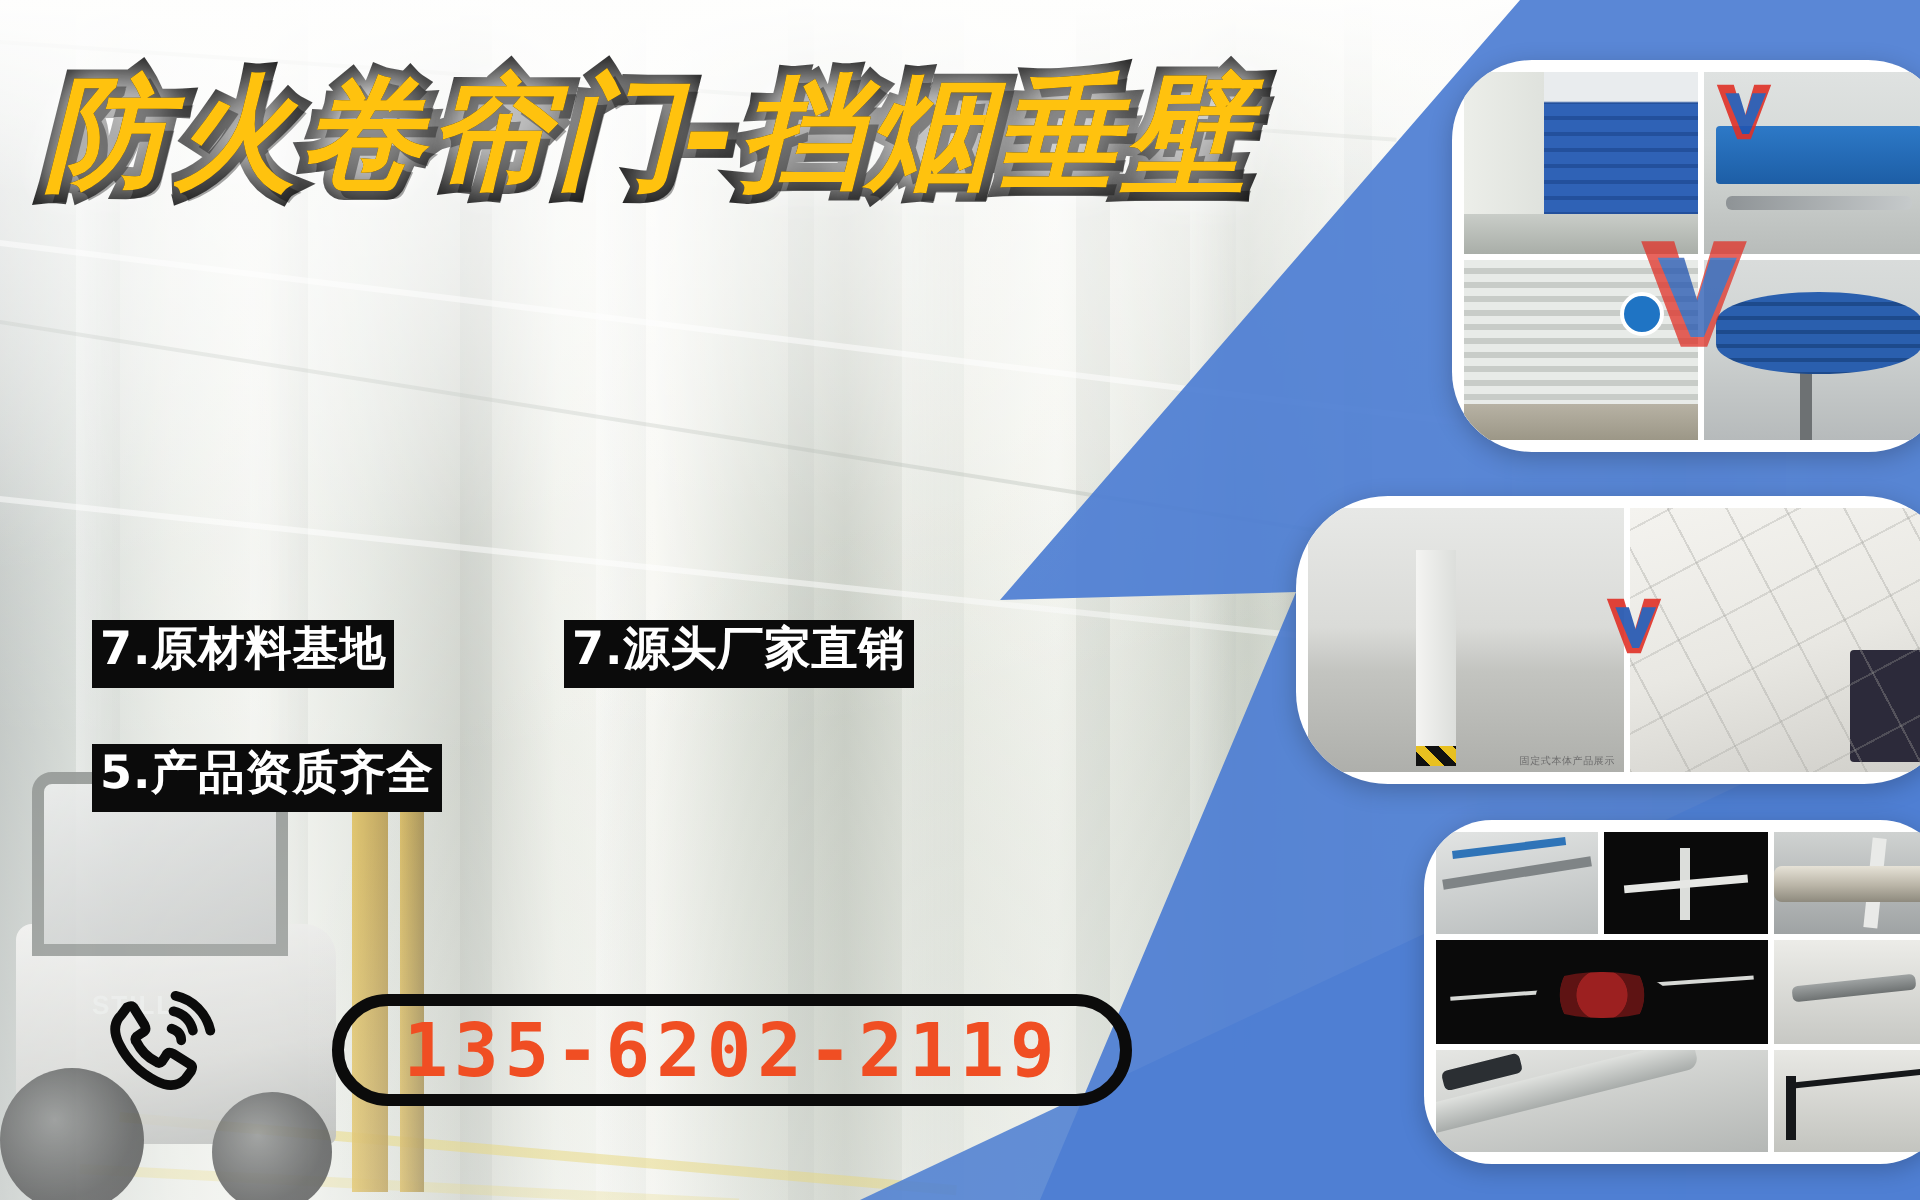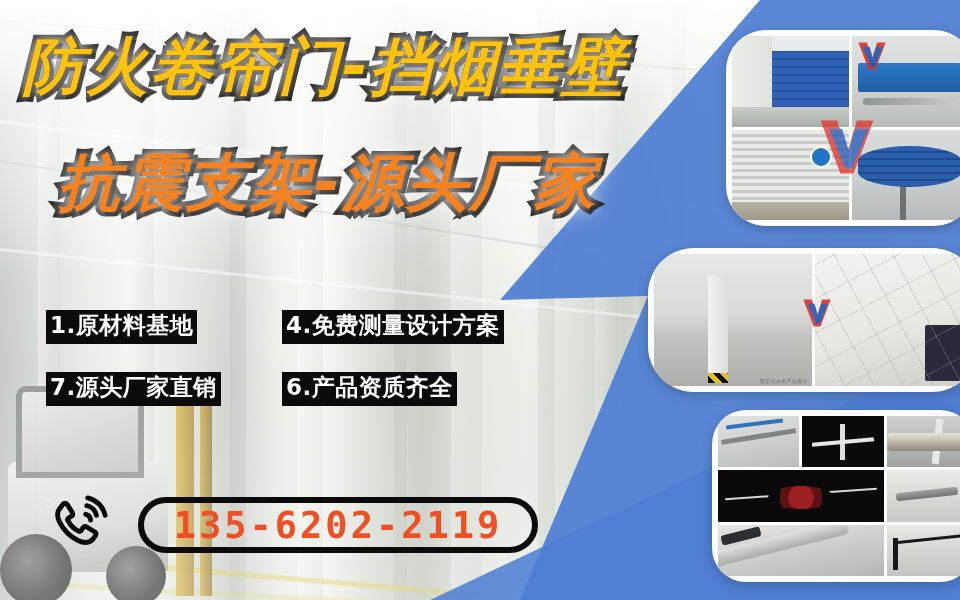--- a/index.html
+++ b/index.html
@@ -144,21 +144,21 @@
     display:inline-block; justify-self:start;
     background:#0b0b0b; color:#ffffff;
     font-size:23px; font-weight:600; line-height:1.18;
     padding:2px 4px 4px 4px;
     font-family:"DejaVu Sans","Liberation Sans",sans-serif;
     letter-spacing:.5px;
     white-space:nowrap;
   }
 
   
-  .phone-row{ position:absolute; left:48px; top:490px; height:70px; display:flex; align-items:center; }
+  .phone-row{ position:absolute; left:48px; top:490px; height:70px; display:flex; align-items:center;gap:28px; }
   .phone-icon{ width:62px; height:62px; flex:0 0 62px; }
   .phone-pill{
     margin-left:28px; height:56px; min-width:400px;
     border:6px solid #0b0b0b; border-radius:30px;
     display:flex; align-items:center; justify-content:center;
     padding:0 26px;
     background:transparent;
   }
   .phone-num{
     font-family:"DejaVu Sans Mono","Liberation Mono",monospace;
@@ -386,27 +386,25 @@
 
     <div class="bg-tint"></div>
     <div class="bg-wash"></div>
   </div>
 
   <div class="blue-wedge-2"></div>
   <div class="blue-wedge"></div>
   <div class="blue-soft"></div>
 
   <div class="headline h1">防火卷帘门-挡烟垂壁</div>
-  <div class="headline h2">抗震支架-源头厂家</div>
 
   <div class="features">
-    <div><span class="feat">1.原材料基地</span></div>
-    <div><span class="feat">4.免费测量设计方案</span></div>
+    <div><span class="feat">7.原材料基地</span></div>
     <div><span class="feat">7.源头厂家直销</span></div>
-    <div><span class="feat">6.产品资质齐全</span></div>
+    <div><span class="feat">5.产品资质齐全</span></div>
   </div>
 
   <div class="phone-row">
     <span class="phone-icon">
       <svg viewBox="0 0 64 64" fill="none" stroke="#0b0b0b" stroke-width="5" stroke-linecap="round" stroke-linejoin="round">
         <path d="M13 14c-4 4-4 9-1 15 4 8 11 15 19 19 6 3 11 3 15-1l3-4c1-2 1-3-1-4l-8-5c-2-1-3-1-4 1l-2 3c-1 1-2 1-3 0-4-2-8-6-10-10-1-1-1-2 0-3l3-2c2-1 2-2 1-4l-5-8c-1-2-2-2-4-1z"></path>
         <path d="M40 12c5 1 9 5 10 10"></path>
         <path d="M39 21c3 1 5 3 5 6"></path>
         <path d="M41 4c9 2 16 9 18 18"></path>
       </svg>

